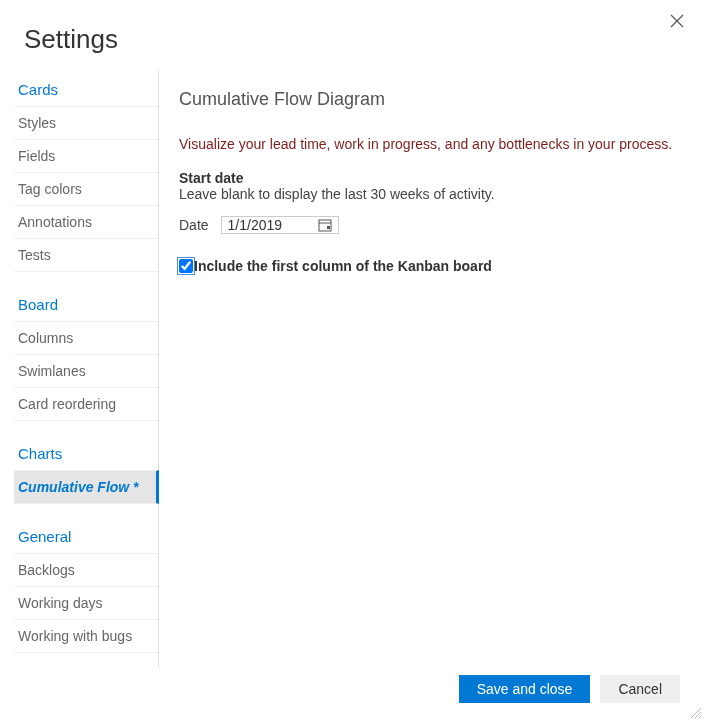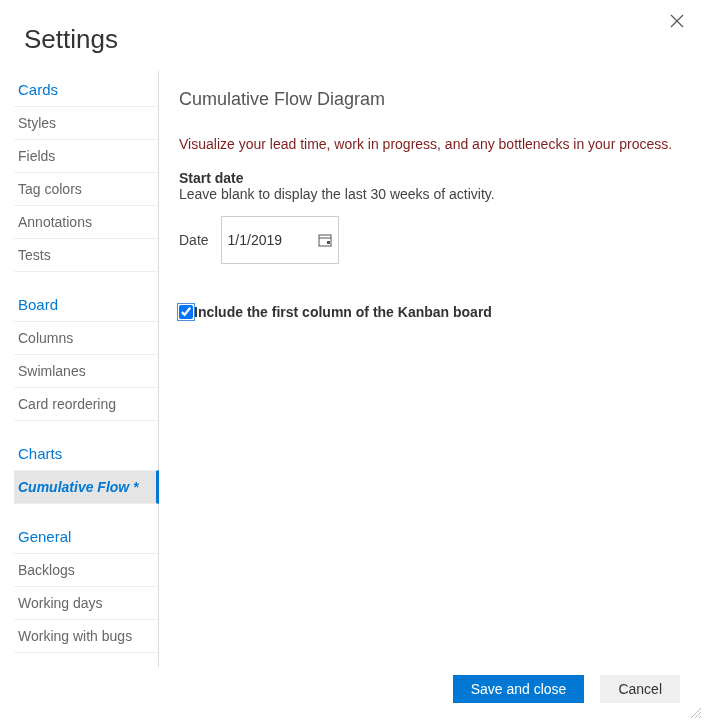--- a/index.html
+++ b/index.html
@@ -90,31 +90,31 @@
     }
     .field-hint {
       font-size: 14px;
       color: #444;
       margin-bottom: 14px;
     }
     .date-row {
       display: flex;
       align-items: center;
       gap: 12px;
-      margin-bottom: 40px;
+      margin-bottom: 24px;
     }
     .date-row-label {
       font-size: 14px;
       color: #444;
     }
     .date-input-wrap {
       display: flex;
       align-items: center;
       border: 1px solid #ccc;
-      padding: 15px 6px;
+      padding: 0 6px;
       width: 118px;
       justify-content: space-between;
     }
     .date-input {
       border: none;
       outline: none;
       font-size: 14px;
       width: 72px;
       color: #333;
     }
@@ -139,21 +139,21 @@
     .checkbox-row label {
       font-weight: 600;
       font-size: 14px;
       color: #333;
     }
     .footer {
       position: absolute;
       bottom: 18px;
       right: 24px;
       display: flex;
-      gap: 16px;
+      gap: 10px;
     }
     .btn {
       font-size: 14px;
       padding: 6px 18px;
       border: none;
       cursor: pointer;
       font-family: inherit;
     }
     .btn-primary {
       background: #0078d4;

